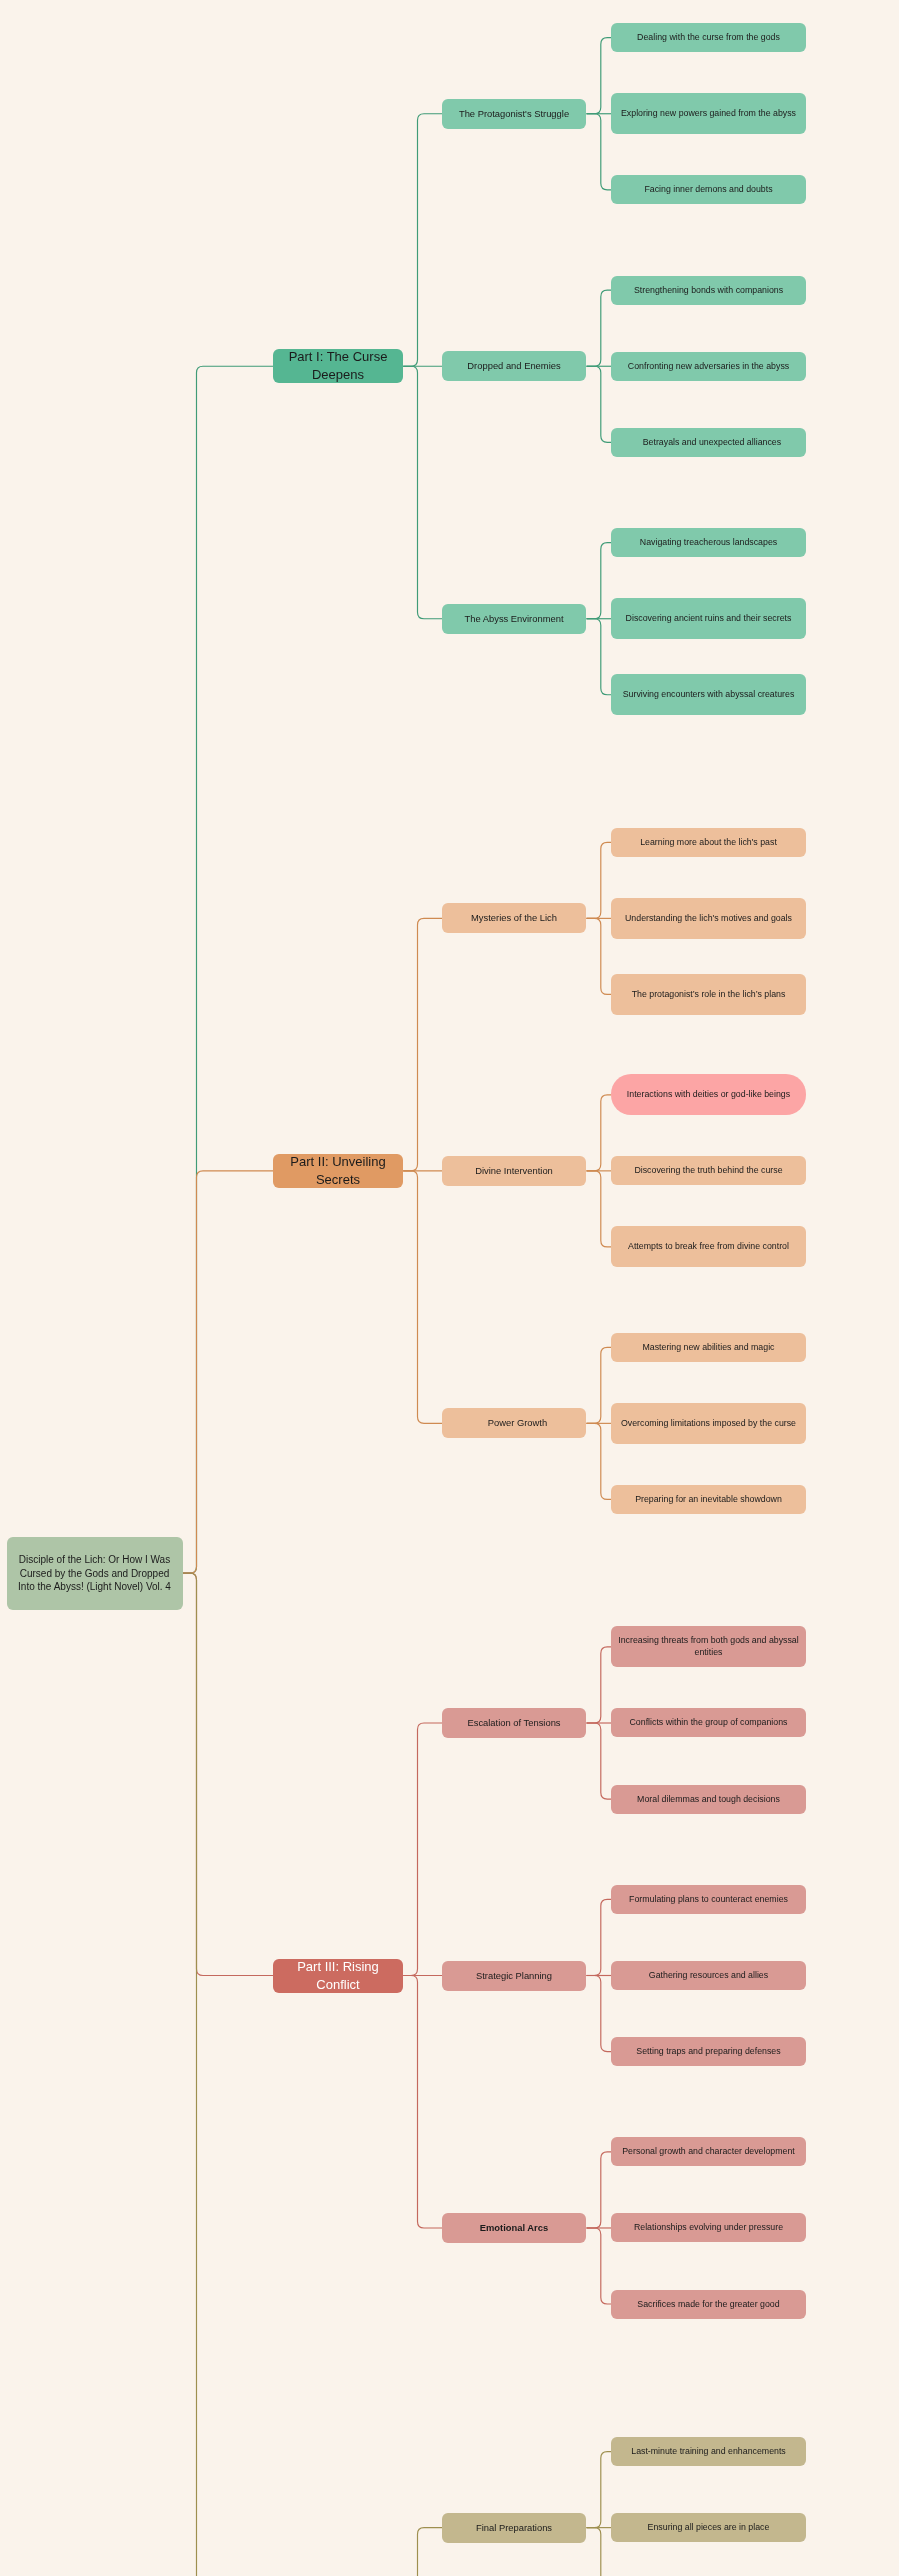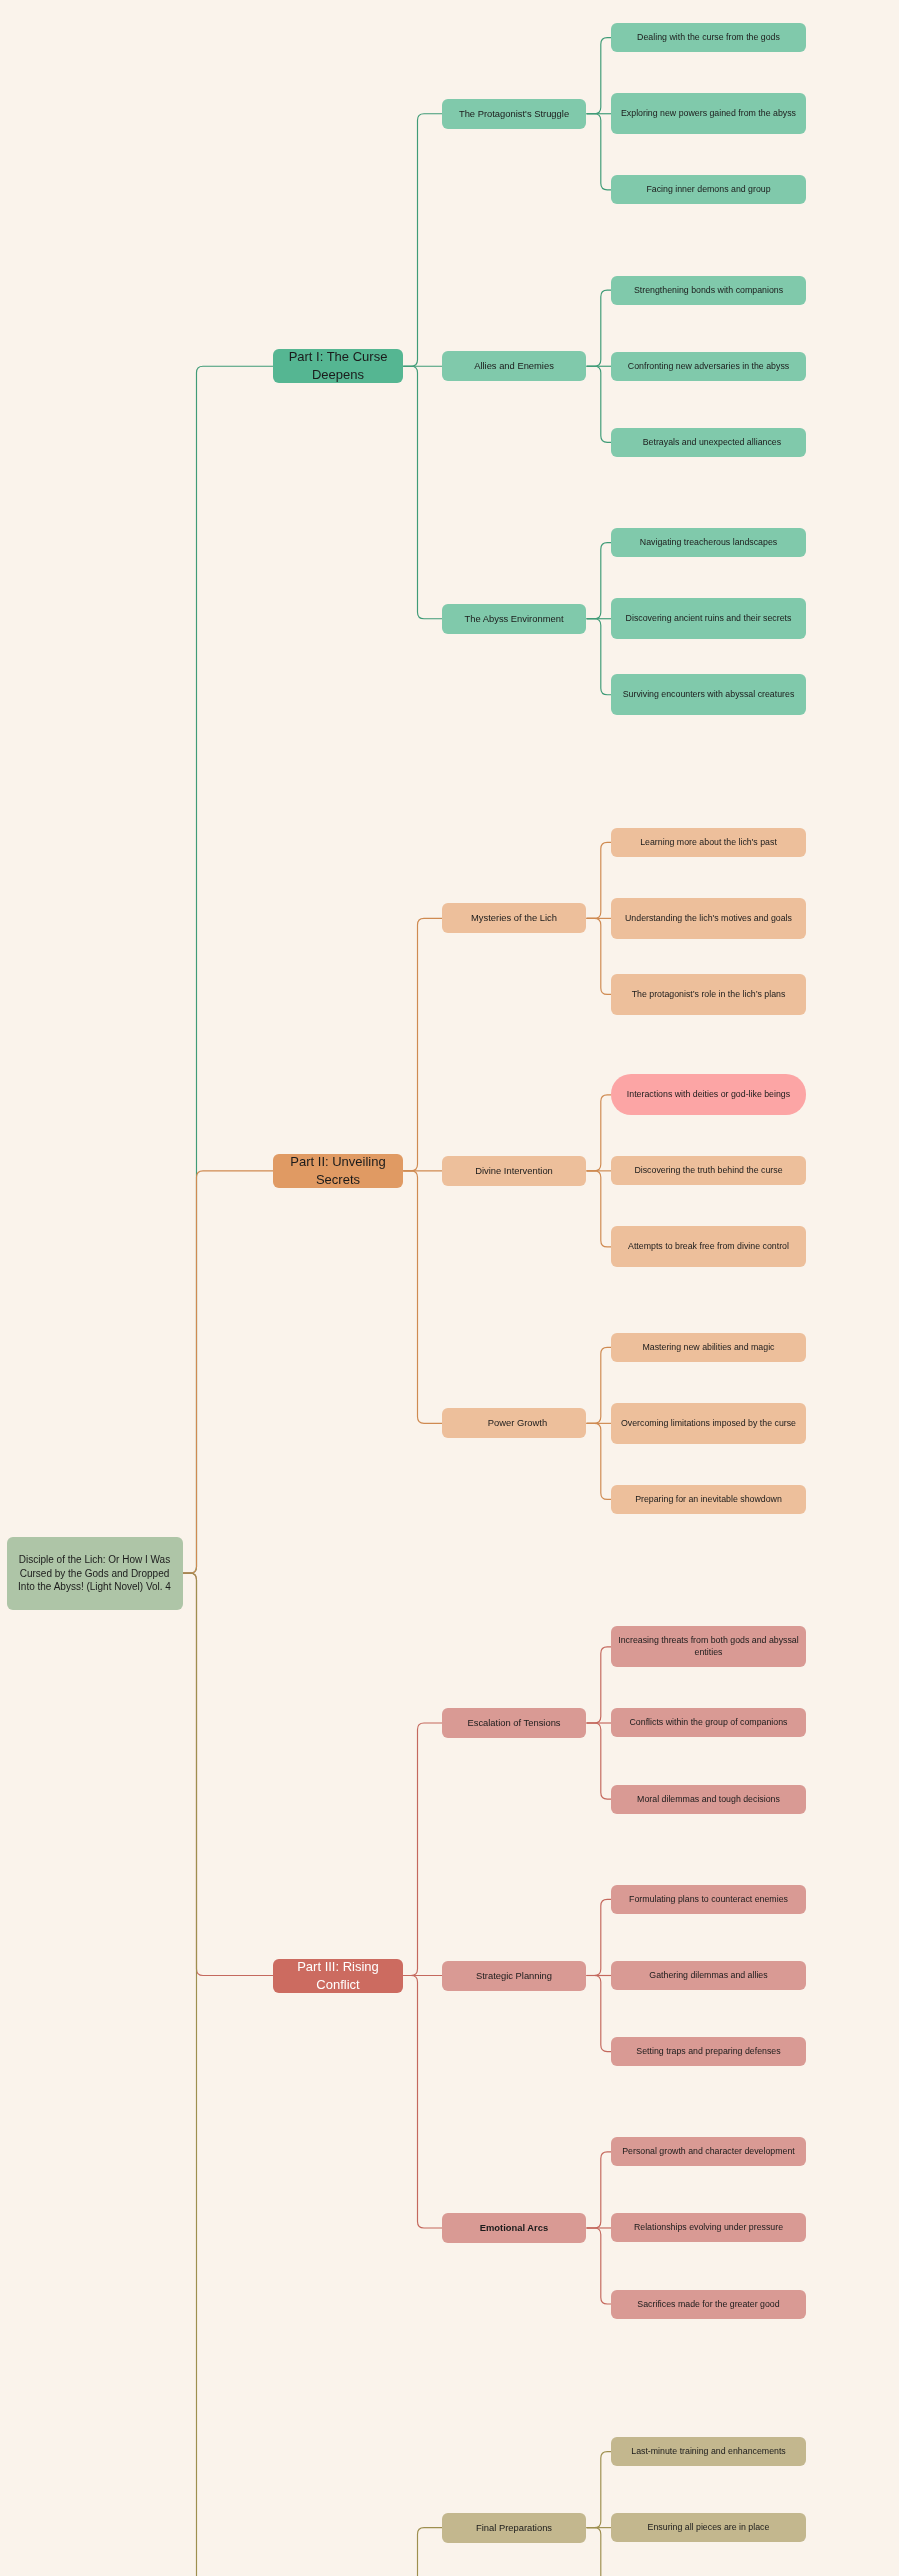--- a/index.html
+++ b/index.html
@@ -84,36 +84,36 @@
       <path d="M 280 2420.23 L 292 2420.23 Q 302 2420.23 302 2430.23 L 302 3029.16 Q 302 3039.16 312 3039.16 L 420 3039.16" fill="none" stroke="#c4685d" stroke-width="1.8"></path>
       <path d="M 280 2420.23 L 292 2420.23 Q 302 2420.23 302 2430.23 L 302 4267.02 Q 302 4277.02 312 4277.02 L 420 4277.02" fill="none" stroke="#9e8f4f" stroke-width="1.8"></path>
     </svg>
 <div class="node n-l3" style="left: 611px; top: 23px; width: 195px; height: 29px; background: rgb(128, 201, 171);">
       <span>Dealing with the curse from the gods</span>
     </div>
     <div class="node n-l3" style="left: 611px; top: 93px; width: 195px; height: 41px; background: rgb(128, 201, 171);">
       <span>Exploring new powers gained from the abyss</span>
     </div>
     <div class="node n-l3" style="left: 611px; top: 175px; width: 195px; height: 29px; background: rgb(128, 201, 171);">
-      <span>Facing inner demons and group</span>
+      <span>Facing inner demons and doubts</span>
     </div>
     <div class="node n-l2" style="left: 442px; top: 99px; width: 144px; height: 30px; background: rgb(128, 201, 171);">
       <span>The Protagonist's Struggle</span>
     </div>
     <div class="node n-l3" style="left: 611px; top: 276px; width: 195px; height: 29px; background: rgb(128, 201, 171);">
       <span>Strengthening bonds with companions</span>
     </div>
     <div class="node n-l3" style="left: 611px; top: 352px; width: 195px; height: 29px; background: rgb(128, 201, 171);">
       <span>Confronting new adversaries in the abyss</span>
     </div>
     <div class="node n-l3" style="left: 611px; top: 428px; width: 195px; height: 29px; background: rgb(128, 201, 171); padding-left: 12px;">
       <span>Betrayals and unexpected alliances</span>
     </div>
     <div class="node n-l2" style="left: 442px; top: 351px; width: 144px; height: 30px; background: rgb(128, 201, 171);">
-      <span>Allies and Enemies</span>
+      <span>Dropped and Enemies</span>
     </div>
     <div class="node n-l3" style="left: 611px; top: 528px; width: 195px; height: 29px; background: rgb(128, 201, 171);">
       <span>Navigating treacherous landscapes</span>
     </div>
     <div class="node n-l3" style="left: 611px; top: 598px; width: 195px; height: 41px; background: rgb(128, 201, 171);">
       <span>Discovering ancient ruins and their secrets</span>
     </div>
     <div class="node n-l3" style="left: 611px; top: 674px; width: 195px; height: 41px; background: rgb(128, 201, 171);">
       <span>Surviving encounters with abyssal creatures</span>
     </div>
@@ -171,21 +171,21 @@
     <div class="node n-l3" style="left: 611px; top: 1785px; width: 195px; height: 29px; background: rgb(217, 154, 148);">
       <span>Moral dilemmas and tough decisions</span>
     </div>
     <div class="node n-l2" style="left: 442px; top: 1708px; width: 144px; height: 30px; background: rgb(217, 154, 148);">
       <span>Escalation of Tensions</span>
     </div>
     <div class="node n-l3" style="left: 611px; top: 1885px; width: 195px; height: 29px; background: rgb(217, 154, 148);">
       <span>Formulating plans to counteract enemies</span>
     </div>
     <div class="node n-l3" style="left: 611px; top: 1961px; width: 195px; height: 29px; background: rgb(217, 154, 148);">
-      <span>Gathering dilemmas and allies</span>
+      <span>Gathering resources and allies</span>
     </div>
     <div class="node n-l3" style="left: 611px; top: 2037px; width: 195px; height: 29px; background: rgb(217, 154, 148);">
       <span>Setting traps and preparing defenses</span>
     </div>
     <div class="node n-l2" style="left: 442px; top: 1961px; width: 144px; height: 30px; background: rgb(217, 154, 148);">
       <span>Strategic Planning</span>
     </div>
     <div class="node n-l3" style="left: 611px; top: 2137px; width: 195px; height: 29px; background: rgb(217, 154, 148);">
       <span>Personal growth and character development</span>
     </div>

